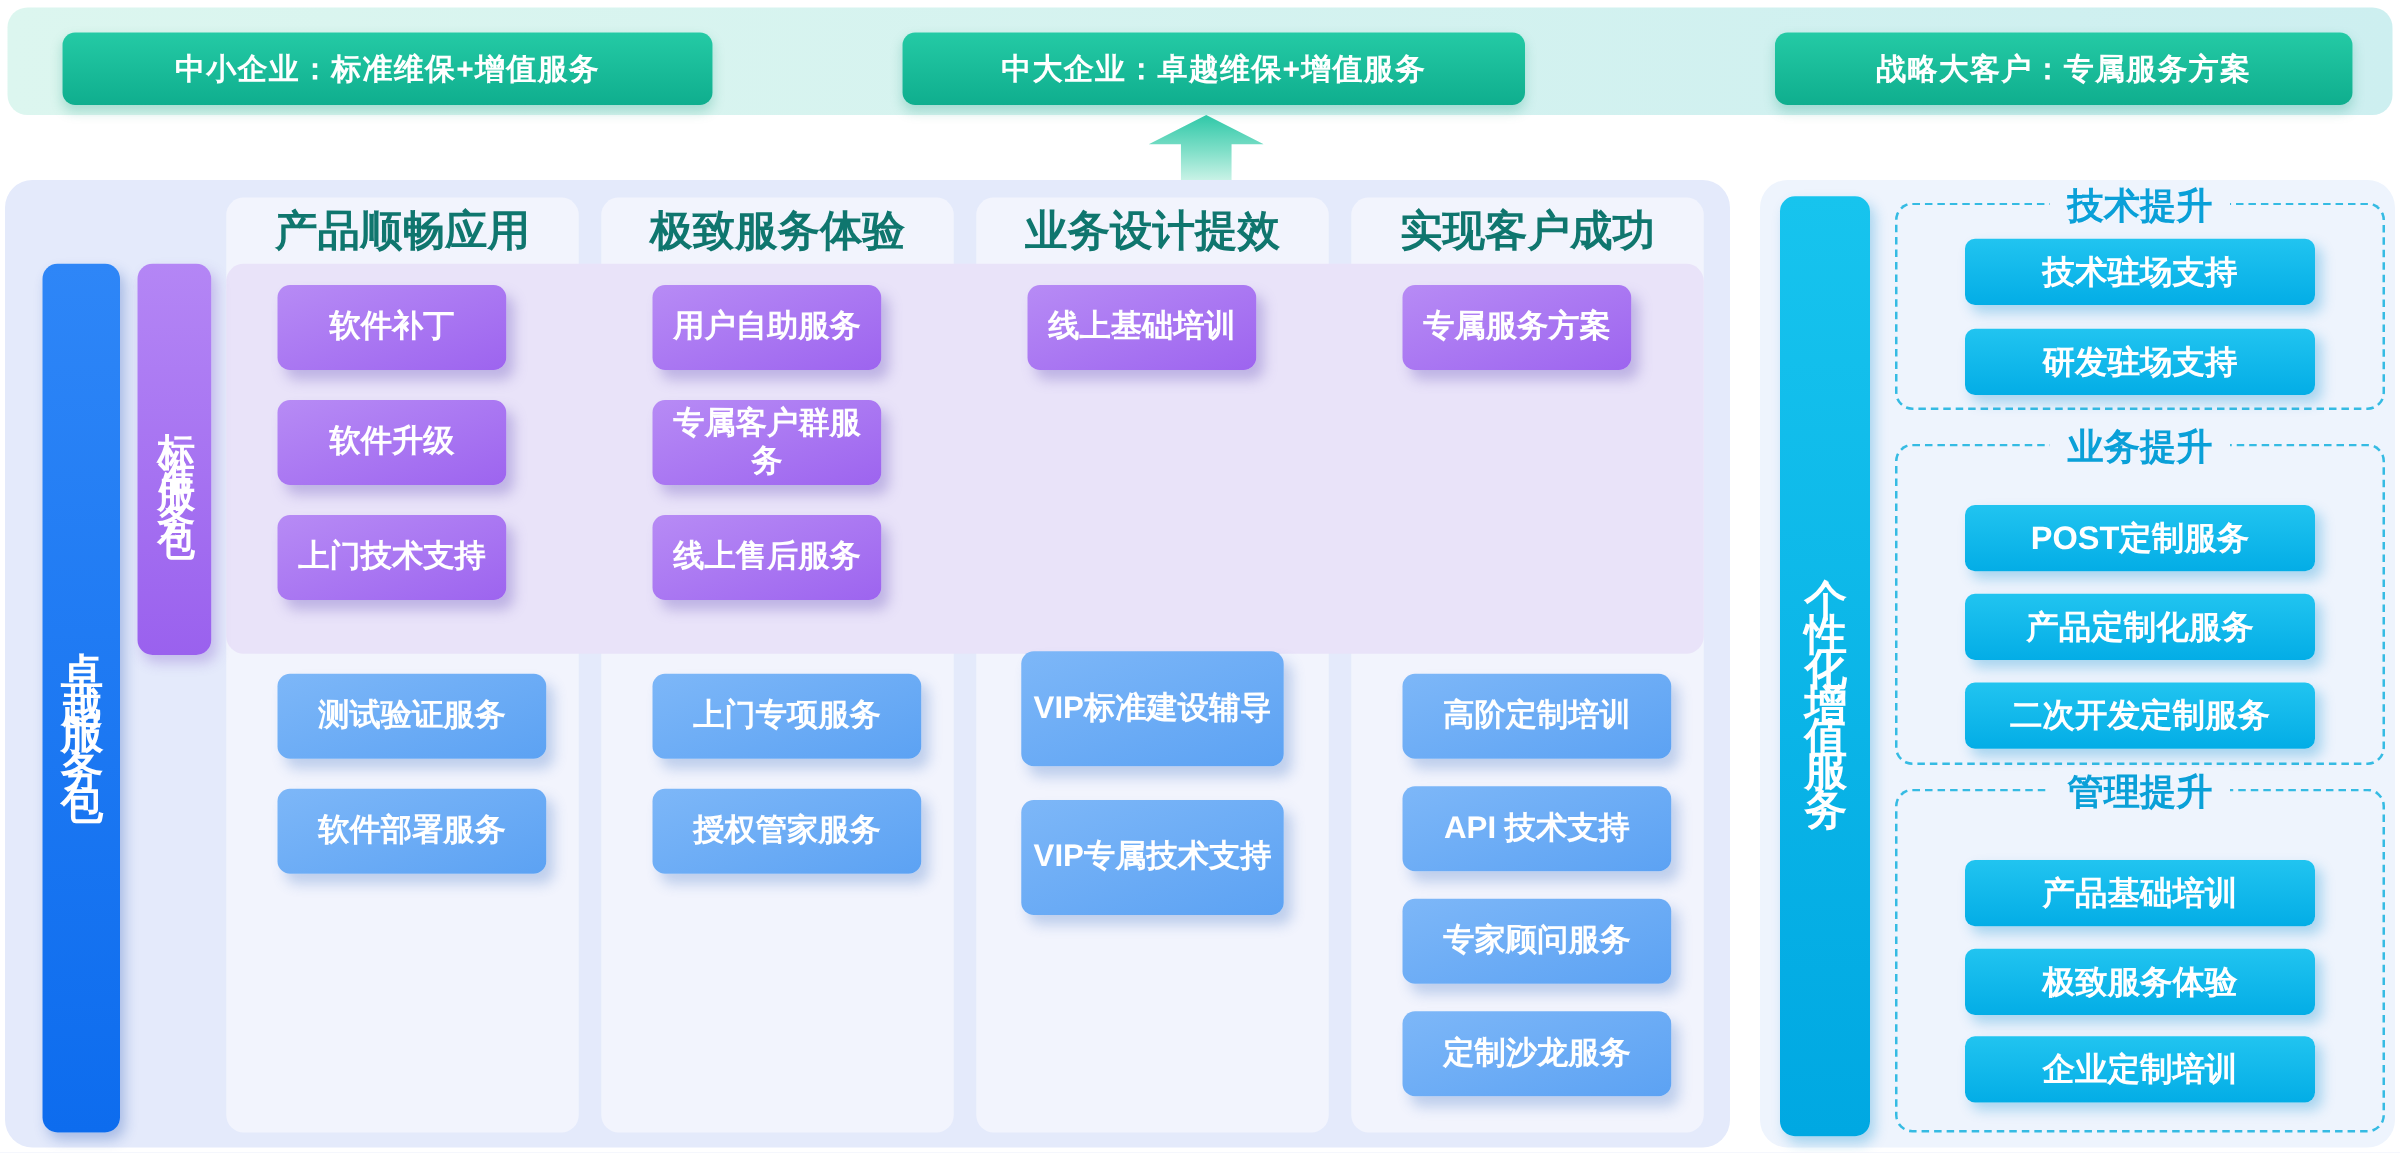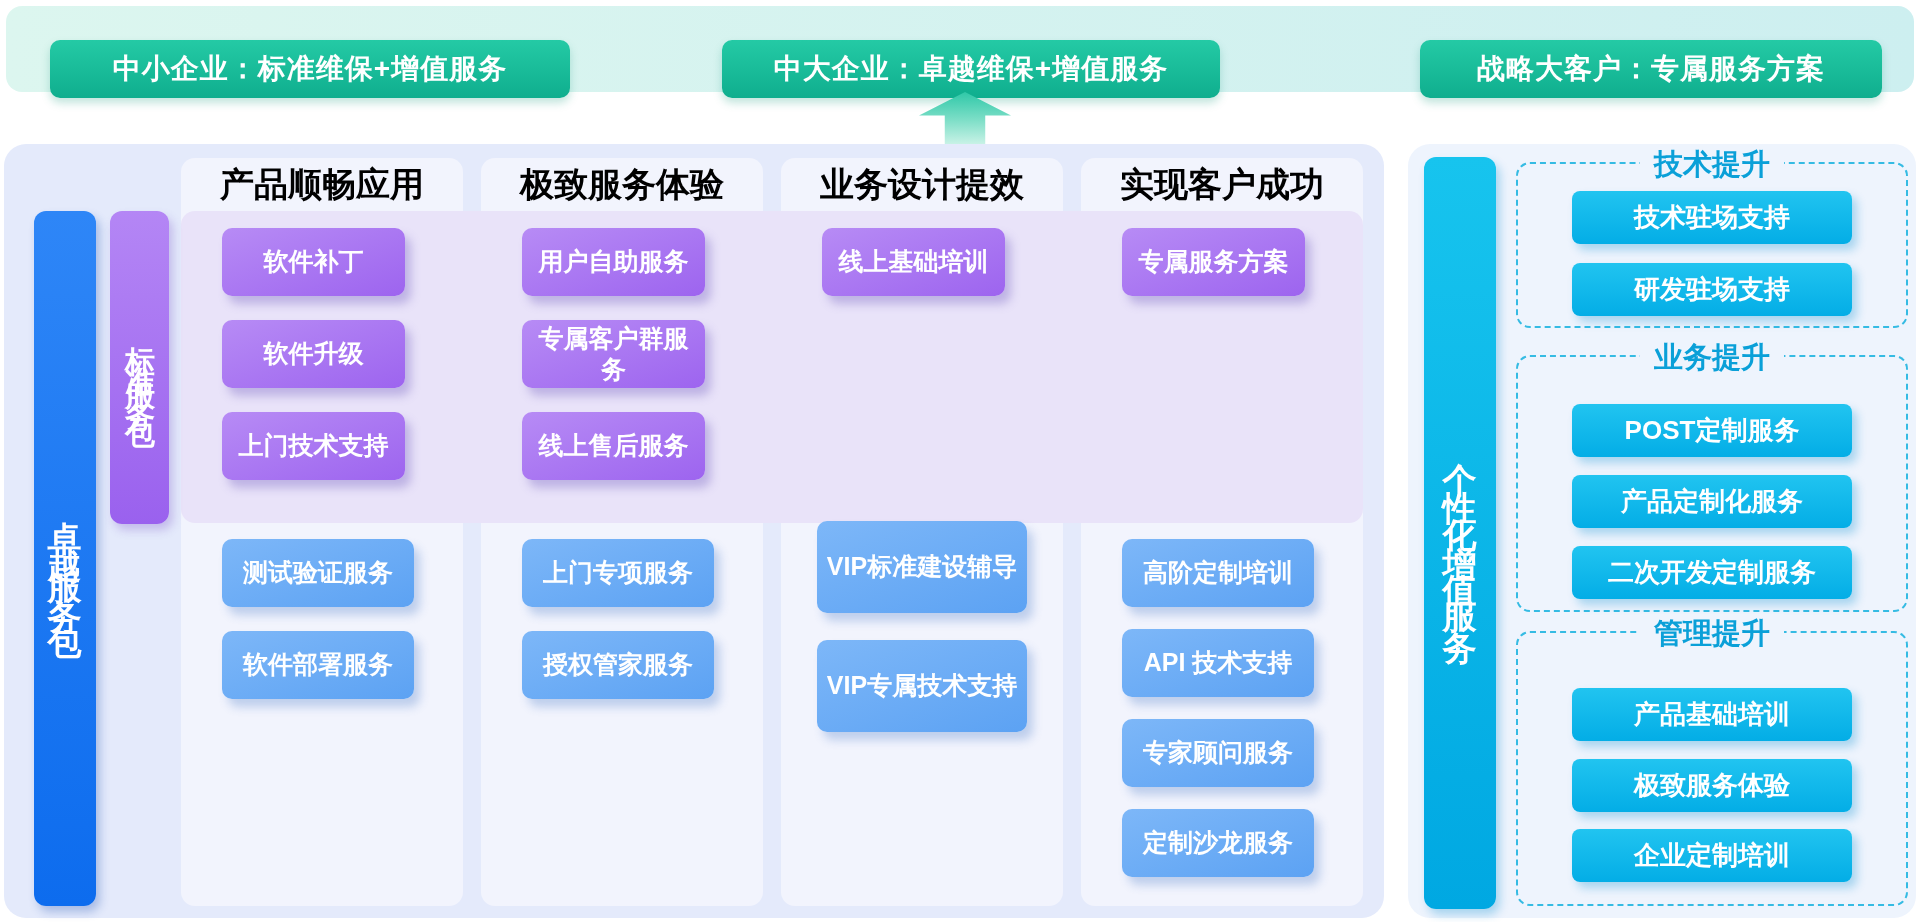--- a/index.html
+++ b/index.html
@@ -3,23 +3,23 @@
 <meta charset="utf-8">
 <style>
   * { margin:0; padding:0; box-sizing:border-box; }
   html,body { width:1920px; height:922px; }
   body { font-family:"Liberation Sans","DejaVu Sans",sans-serif; background:#ffffff; }
   .canvas { position:relative; width:1920px; height:922px; background:#ffffff; overflow:hidden; }
 
   
   .banner { position:absolute; left:6px; top:6px; width:1908px; height:86px;
             border-radius:16px; background:linear-gradient(90deg,#dcf6ef 0%,#cdeff0 100%); }
-  .badge { position:absolute; top:34px; height:58px; border-radius:10px;
+  .badge { position:absolute; top:20px; height:58px; border-radius:10px;
            background:linear-gradient(180deg,#24caa5 0%,#0fae8e 100%);
-           color:#fff; font-size:28px; font-weight:bold; letter-spacing:1px;
+           color:#fff; font-size:24px; font-weight:bold; letter-spacing:1px;
            display:flex; align-items:center; justify-content:center;
            box-shadow:0 5px 9px rgba(10,150,120,.25); }
   .badge1 { left:44px;  width:520px; }
   .badge2 { left:716px; width:498px; }
   .badge3 { left:1414px;width:462px; }
 
   .arrow-up { position:absolute; left:919px; top:92px; width:92px; height:52px;
               background:linear-gradient(180deg,#2fc8a8 0%,#7fdfc8 55%,#c8f2e6 100%);
               clip-path:polygon(50% 0,100% 45%,72% 45%,72% 100%,28% 100%,28% 45%,0 45%); }
 
@@ -28,42 +28,42 @@
                 border-radius:22px; background:#e4eafb; }
 
   .col-card { position:absolute; top:14px; width:282px; height:748px;
               border-radius:14px; background:#f2f4fd; z-index:1; }
   .col-card.c1{left:177px;} .col-card.c2{left:477px;} .col-card.c3{left:777px;} .col-card.c4{left:1077px;}
 
   .standard-overlay { position:absolute; left:177px; top:67px; width:1182px; height:312px;
                       border-radius:14px; background:#e9e3f9; z-index:2; }
 
   .col-header { position:absolute; top:18px; width:282px; text-align:center;
-                font-size:34px; font-weight:bold; color:#000000; z-index:3; }
+                font-size:34px; font-weight:bold; color:#0f766e; z-index:3; }
   .col-header.c1{left:177px;} .col-header.c2{left:477px;text-align:center;} .col-header.c3{left:777px;} .col-header.c4{left:1077px;text-align:center;}
 
   .vbar { position:absolute; border-radius:12px; display:flex; align-items:center;
           justify-content:center; z-index:3; }
   .vtext { writing-mode:vertical-lr; text-orientation:upright; color:#fff; font-weight:bold; }
   .blue-bar   { left:30px;  top:67px; width:62px; height:695px;
                 background:linear-gradient(180deg,#2e86f7,#0d6cee);
                 box-shadow:4px 6px 10px rgba(30,80,180,.3); }
   .blue-bar .vtext   { font-size:34px; letter-spacing:26px; }
   .purple-bar { left:106px; top:67px; width:59px; height:313px;
                 background:linear-gradient(180deg,#b486f5,#9a61ee);
                 box-shadow:4px 6px 10px rgba(120,80,200,.3); }
   .purple-bar .vtext { font-size:30px; letter-spacing:18px; }
 
   .chip { position:absolute; display:flex; align-items:center; justify-content:center;
           text-align:center; color:#fff; font-weight:bold; font-size:25px; line-height:1.25;
           border-radius:10px; z-index:4; padding:0 8px; }
   .chip-purple { width:183px; height:68px;
                  background:linear-gradient(160deg,#b78bf5,#9d64ef);
                  box-shadow:6px 8px 10px rgba(110,90,190,.35); }
-  .chip-blue   { width:192px; height:68px;
+  .chip-blue   { width:215px; height:68px;
                  background:linear-gradient(160deg,#7db7f8,#5ca2f3);
                  box-shadow:6px 8px 10px rgba(70,120,200,.3); }
   .chip-blue.tall { width:210px; height:92px; }
 
   
   .x1{left:218px;} .x2{left:518px;} .x3{left:818px;} .x3t{left:813px;} .x4{left:1118px;}
   
   .rs1{top:84px;} .rs2{top:176px;} .rs3{top:268px;}
   
   .re1{top:395px;} .re2{top:487px;}

